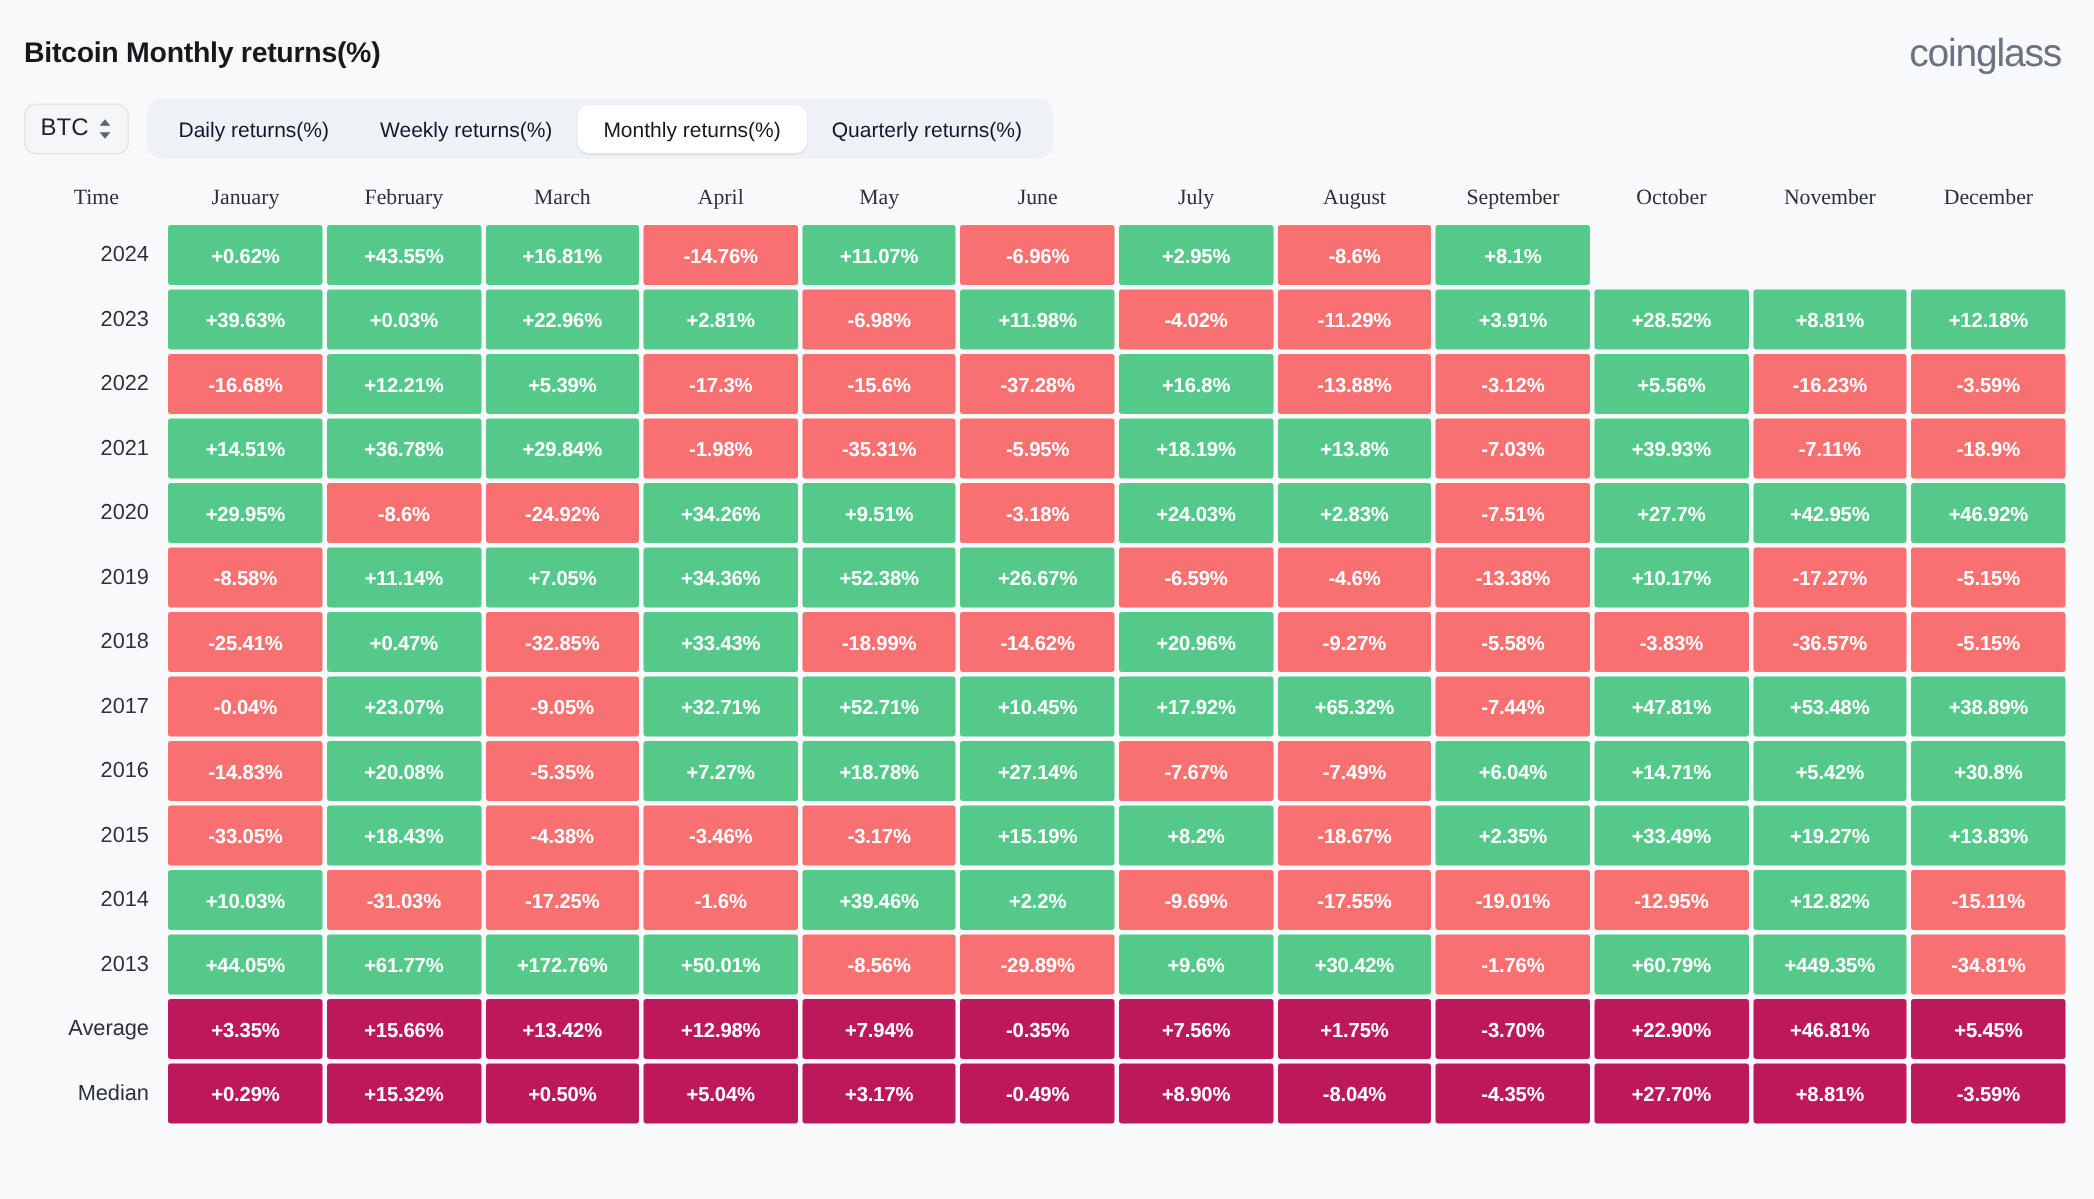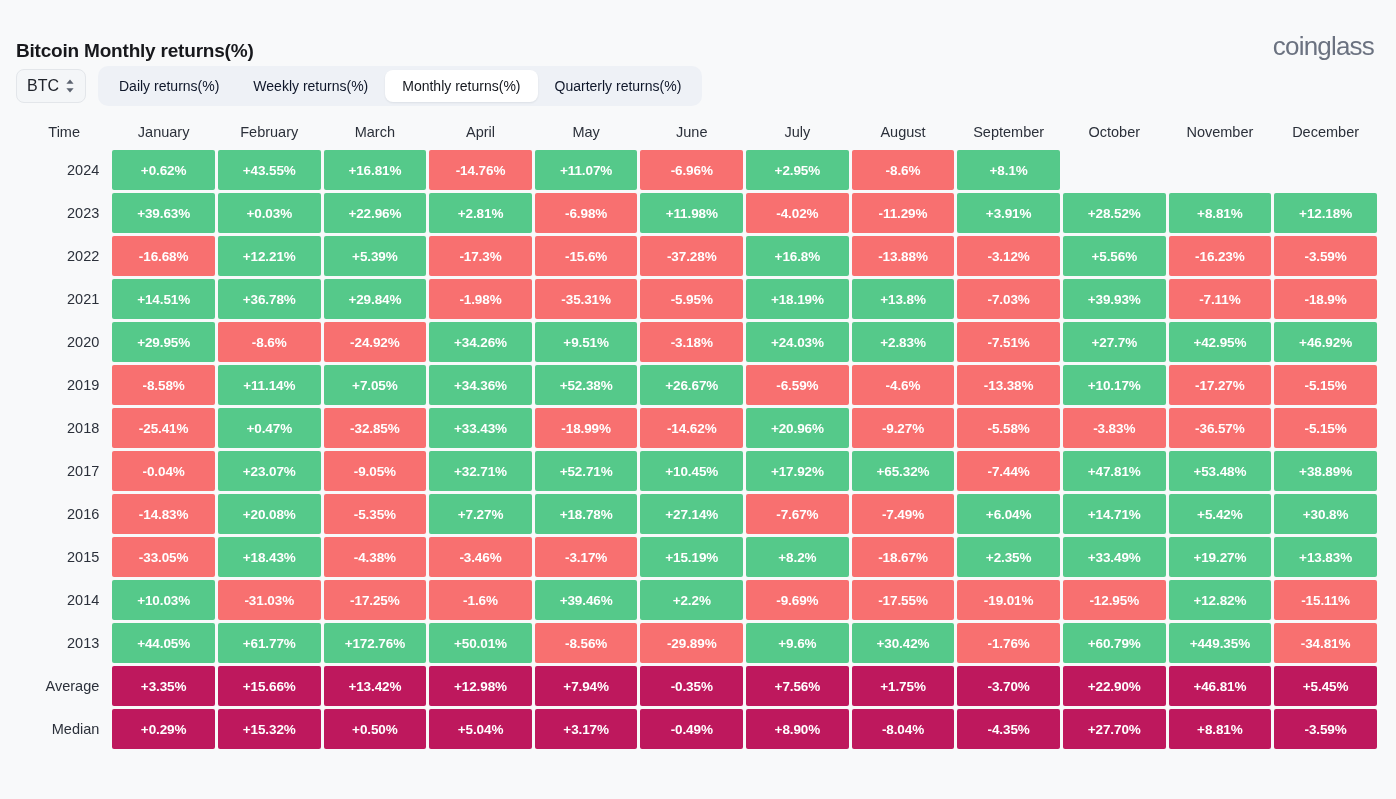--- a/index.html
+++ b/index.html
@@ -16,21 +16,21 @@
     height: 799px;
     background: #f8f9fa;
   }
 
   
   .topbar {
     position: relative;
     height: 62px;
     padding: 0 16px;
     display: flex;
-    align-items: flex-end;
+    align-items: center;
     justify-content: space-between;
     gap: 40px;
   }
   .page-title {
     font-size: 19px;
     font-weight: bold;
     color: #17181c;
     letter-spacing: -0.2px;
     padding-top: 10px;
   }
@@ -112,20 +112,21 @@
 
   table.returns thead th {
     font-size: 14.5px;
     font-weight: normal;
     color: #2b303a;
     text-align: center;
     height: 28px;
     vertical-align: middle;
     padding-bottom: 2px;
     background: transparent;
+    font-family: Liberation Serif, serif;
   }
   table.returns tbody th.rowlabel {
     font-size: 14.5px;
     font-weight: normal;
     color: #2b303a;
     text-align: right;
     padding-right: 10px;
     background: transparent;
     vertical-align: middle;
   }

